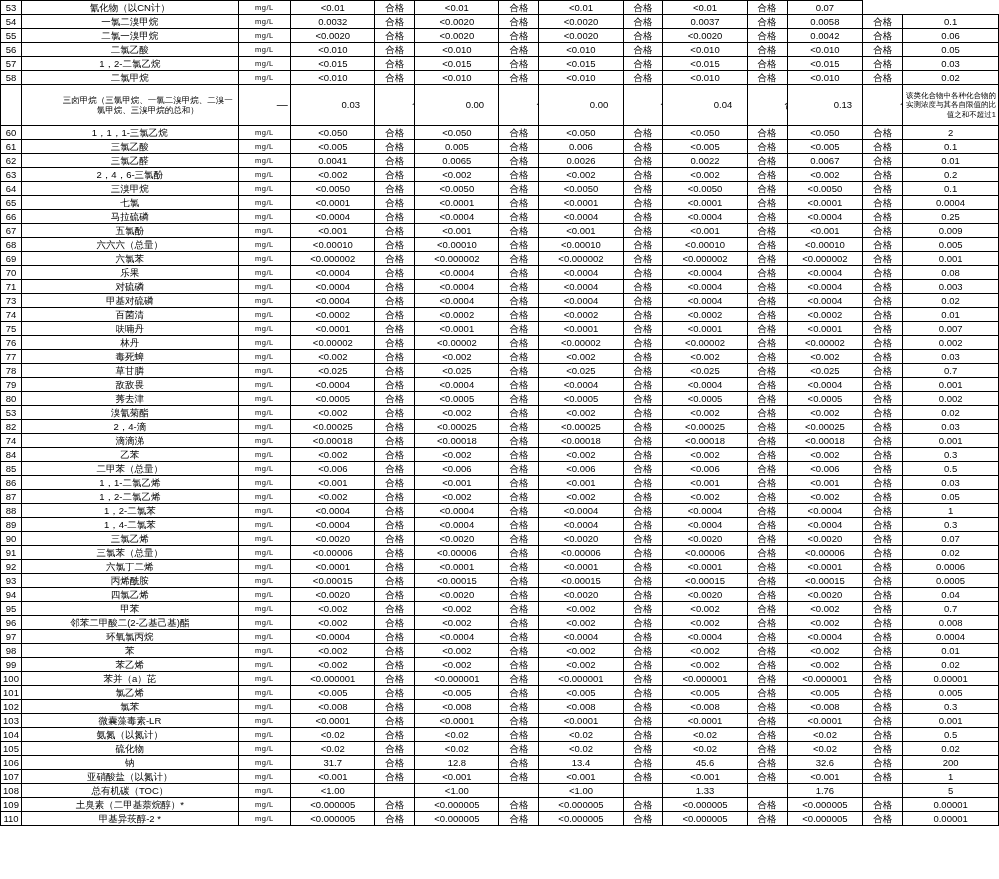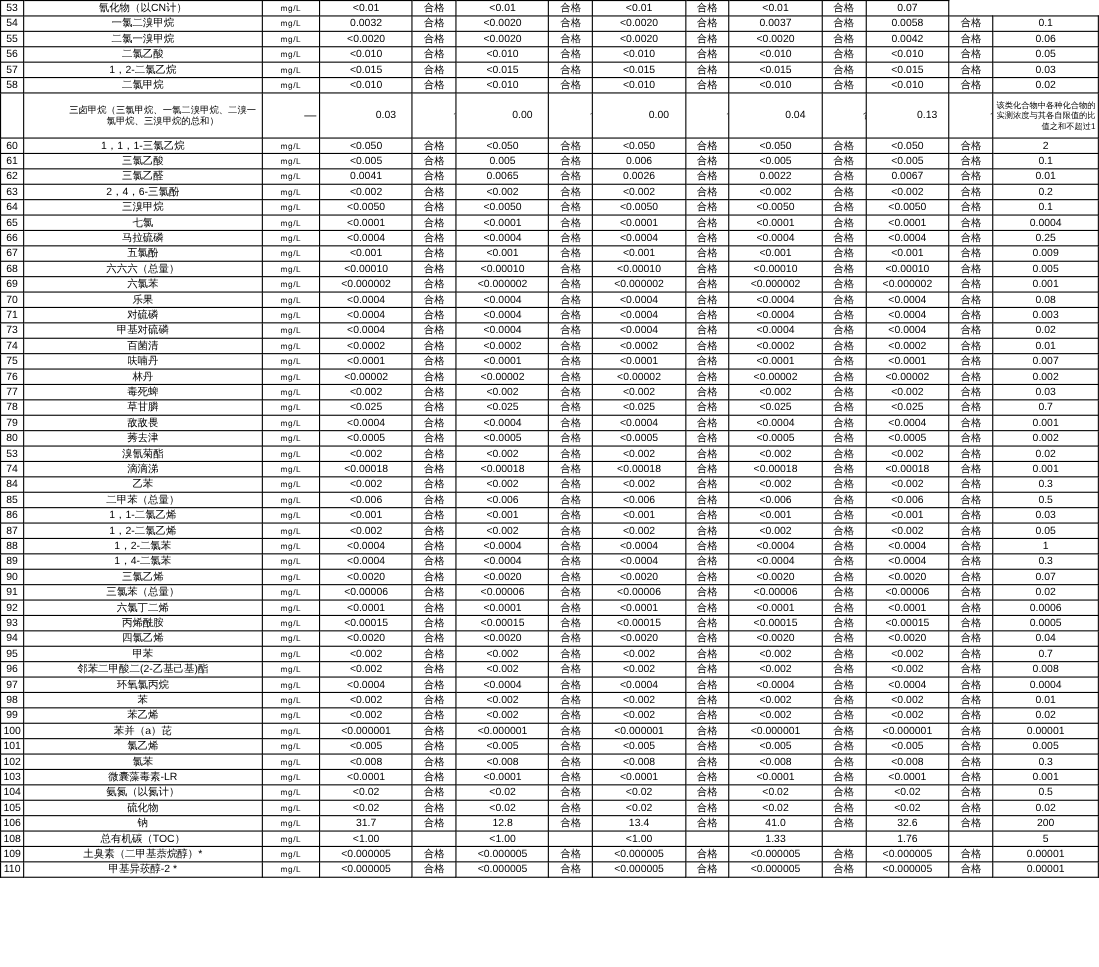--- a/index.html
+++ b/index.html
@@ -548,20 +548,36 @@
           <td class="judge">合格</td>
           <td class="val">&lt;0.002</td>
           <td class="judge">合格</td>
           <td class="val">&lt;0.002</td>
           <td class="judge">合格</td>
           <td class="val">&lt;0.002</td>
           <td class="judge">合格</td>
           <td class="limit">0.02</td>
         </tr>
         <tr>
+          <td class="idx">82</td>
+          <td class="name">2，4-滴</td>
+          <td class="unit">mg/L</td>
+          <td class="val">&lt;0.00025</td>
+          <td class="judge">合格</td>
+          <td class="val">&lt;0.00025</td>
+          <td class="judge">合格</td>
+          <td class="val">&lt;0.00025</td>
+          <td class="judge">合格</td>
+          <td class="val">&lt;0.00025</td>
+          <td class="judge">合格</td>
+          <td class="val">&lt;0.00025</td>
+          <td class="judge">合格</td>
+          <td class="limit">0.03</td>
+        </tr>
+        <tr>
           <td class="idx">74</td>
           <td class="name">滴滴涕</td>
           <td class="unit">mg/L</td>
           <td class="val">&lt;0.00018</td>
           <td class="judge">合格</td>
           <td class="val">&lt;0.00018</td>
           <td class="judge">合格</td>
           <td class="val">&lt;0.00018</td>
           <td class="judge">合格</td>
           <td class="val">&lt;0.00018</td>
@@ -925,25 +941,41 @@
         <tr>
           <td class="idx">106</td>
           <td class="name">钠</td>
           <td class="unit">mg/L</td>
           <td class="val">31.7</td>
           <td class="judge">合格</td>
           <td class="val">12.8</td>
           <td class="judge">合格</td>
           <td class="val">13.4</td>
           <td class="judge">合格</td>
-          <td class="val">41.0</td>
+          <td class="val">45.6</td>
           <td class="judge">合格</td>
           <td class="val">32.6</td>
           <td class="judge">合格</td>
           <td class="limit">200</td>
+        </tr>
+        <tr>
+          <td class="idx">107</td>
+          <td class="name">亚硝酸盐（以氮计）</td>
+          <td class="unit">mg/L</td>
+          <td class="val">&lt;0.001</td>
+          <td class="judge">合格</td>
+          <td class="val">&lt;0.001</td>
+          <td class="judge">合格</td>
+          <td class="val">&lt;0.001</td>
+          <td class="judge">合格</td>
+          <td class="val">&lt;0.001</td>
+          <td class="judge">合格</td>
+          <td class="val">&lt;0.001</td>
+          <td class="judge">合格</td>
+          <td class="limit greenleft">1</td>
         </tr>
         <tr>
           <td class="idx">108</td>
           <td class="name">总有机碳（TOC）</td>
           <td class="unit">mg/L</td>
           <td class="val">&lt;1.00</td>
           <td class="judge"></td>
           <td class="val">&lt;1.00</td>
           <td class="judge"></td>
           <td class="val">&lt;1.00</td>

